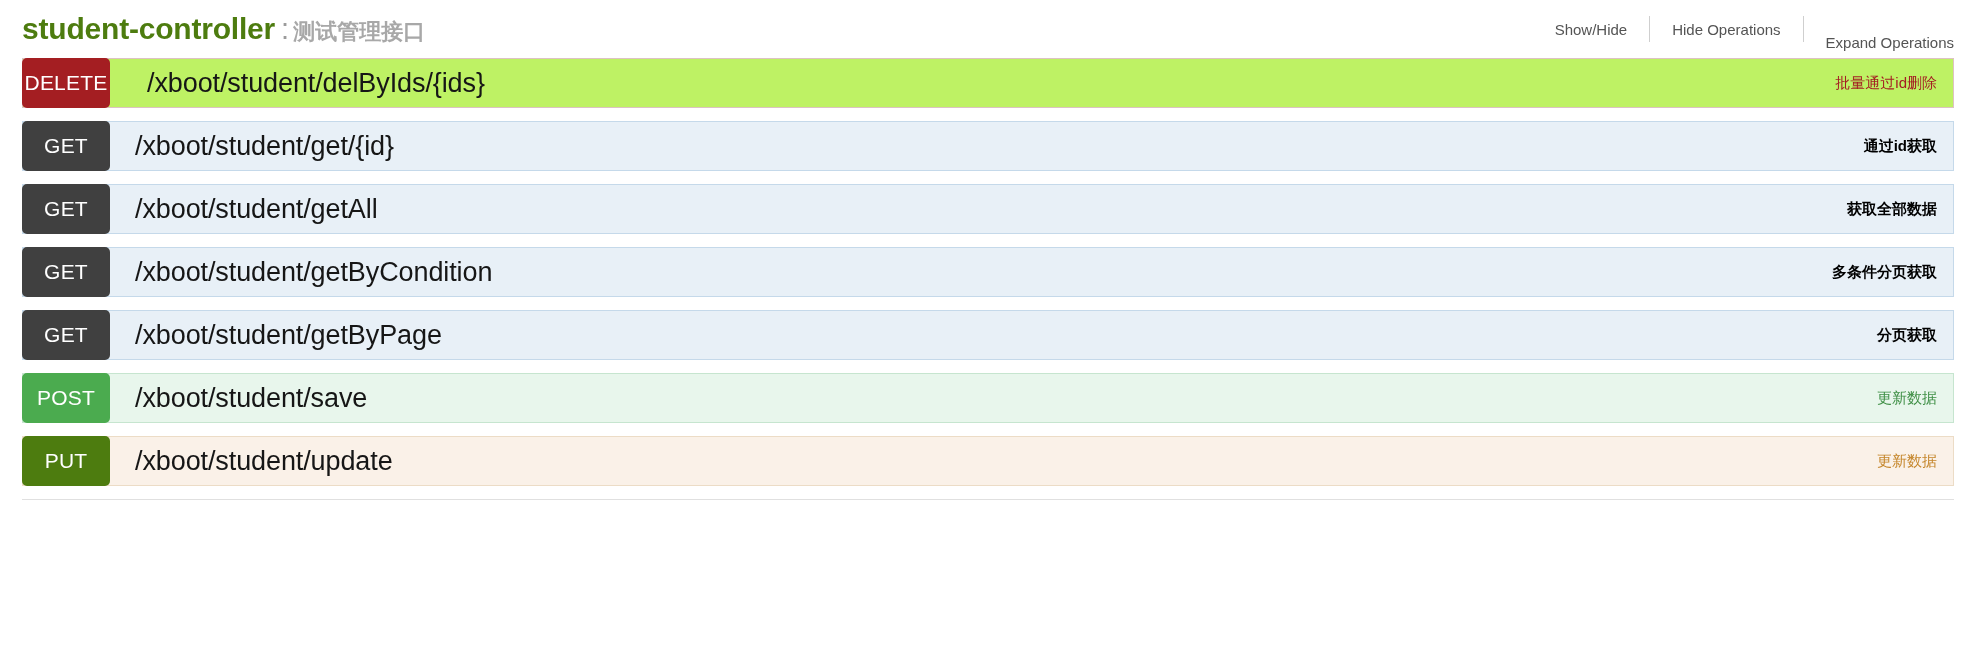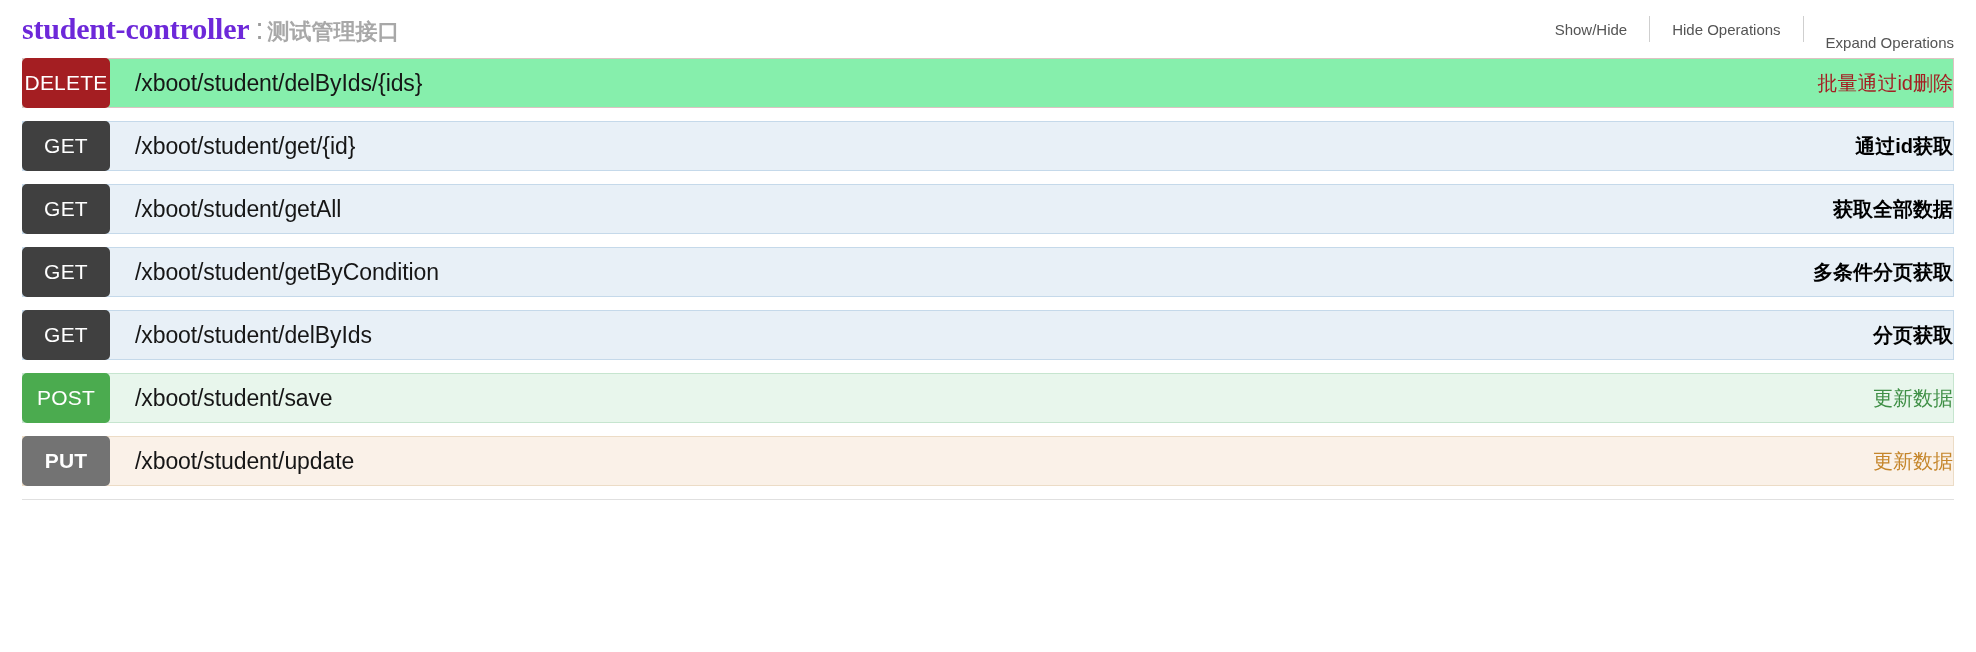--- a/index.html
+++ b/index.html
@@ -29,23 +29,22 @@
   }
   .resource-title {
     font-size: 30px;
     line-height: 1;
     white-space: nowrap;
     display: flex;
     align-items: baseline;
   }
   .resource-title .name {
     font-weight: bold;
-    color: #6d28d9;
+    color: #4d7c0f;
     letter-spacing: -0.2px;
-    font-family: Liberation Serif, serif;
   }
   .resource-title .sep {
     color: #9b9b9b;
     font-weight: normal;
     margin: 0 4px 0 6px;
     font-size: 29px;
   }
   .resource-title .desc {
     color: #a8a8a8;
     font-weight: bold;
@@ -99,50 +98,51 @@
     justify-content: center;
     letter-spacing: 0.2px;
     cursor: pointer;
     text-shadow: 0 0 0 rgba(0,0,0,0);
   }
   .op-path {
     flex: 1 1 auto;
     display: flex;
     align-items: center;
     padding-left: 25px;
-    font-size: 23px;
+    font-size: 27px;
     color: #161616;
     letter-spacing: -0.1px;
     cursor: pointer;
     overflow: hidden;
     white-space: nowrap;
   }
   .op-desc {
     display: flex;
     align-items: center;
-    font-size: 20px;
+    padding-right: 16px;
+    font-size: 15px;
     white-space: nowrap;
     margin-left: 24px;
   }
 
   
-  .m-delete            { background:#86efac; border-color:#ddc2c2; }
+  .m-delete            { background:#bef264; border-color:#ddc2c2;gap:12px; }
   .m-delete .op-badge  { background:#a41e22; }
   .m-delete .op-desc   { color:#a41e22; }
 
   .m-get               { background:#e8f0f7; border-color:#c5d9ea; }
   .m-get .op-badge     { background:#404040; }
   .m-get .op-desc      { color:#000000;font-weight:bold; }
 
   .m-post              { background:#e8f6ec; border-color:#c6e5cf; }
   .m-post .op-badge    { background:#4bab4f; }
   .m-post .op-desc     { color:#3f8f46; }
 
   .m-put               { background:#faf1e8; border-color:#ecdcc6; }
-  .m-put .op-badge     { background:#737373;font-weight:bold; }
+  .m-put .op-badge     { background:#4d7c0f; }
   .m-put .op-desc      { color:#c5862b; }
 
   .bottom-rule {
     margin: 4px 22px 0 22px;
     height: 1px;
     background: #e0e0e0;
   }
 </style>
 </head>
 <body>
@@ -183,21 +183,21 @@
         <span class="op-path">/xboot/student/getAll</span>
         <span class="op-desc">获取全部数据</span>
       </li>
       <li class="op-row m-get">
         <span class="op-badge">GET</span>
         <span class="op-path">/xboot/student/getByCondition</span>
         <span class="op-desc">多条件分页获取</span>
       </li>
       <li class="op-row m-get">
         <span class="op-badge">GET</span>
-        <span class="op-path">/xboot/student/delByIds</span>
+        <span class="op-path">/xboot/student/getByPage</span>
         <span class="op-desc">分页获取</span>
       </li>
       <li class="op-row m-post">
         <span class="op-badge">POST</span>
         <span class="op-path">/xboot/student/save</span>
         <span class="op-desc">更新数据</span>
       </li>
       <li class="op-row m-put">
         <span class="op-badge">PUT</span>
         <span class="op-path">/xboot/student/update</span>

